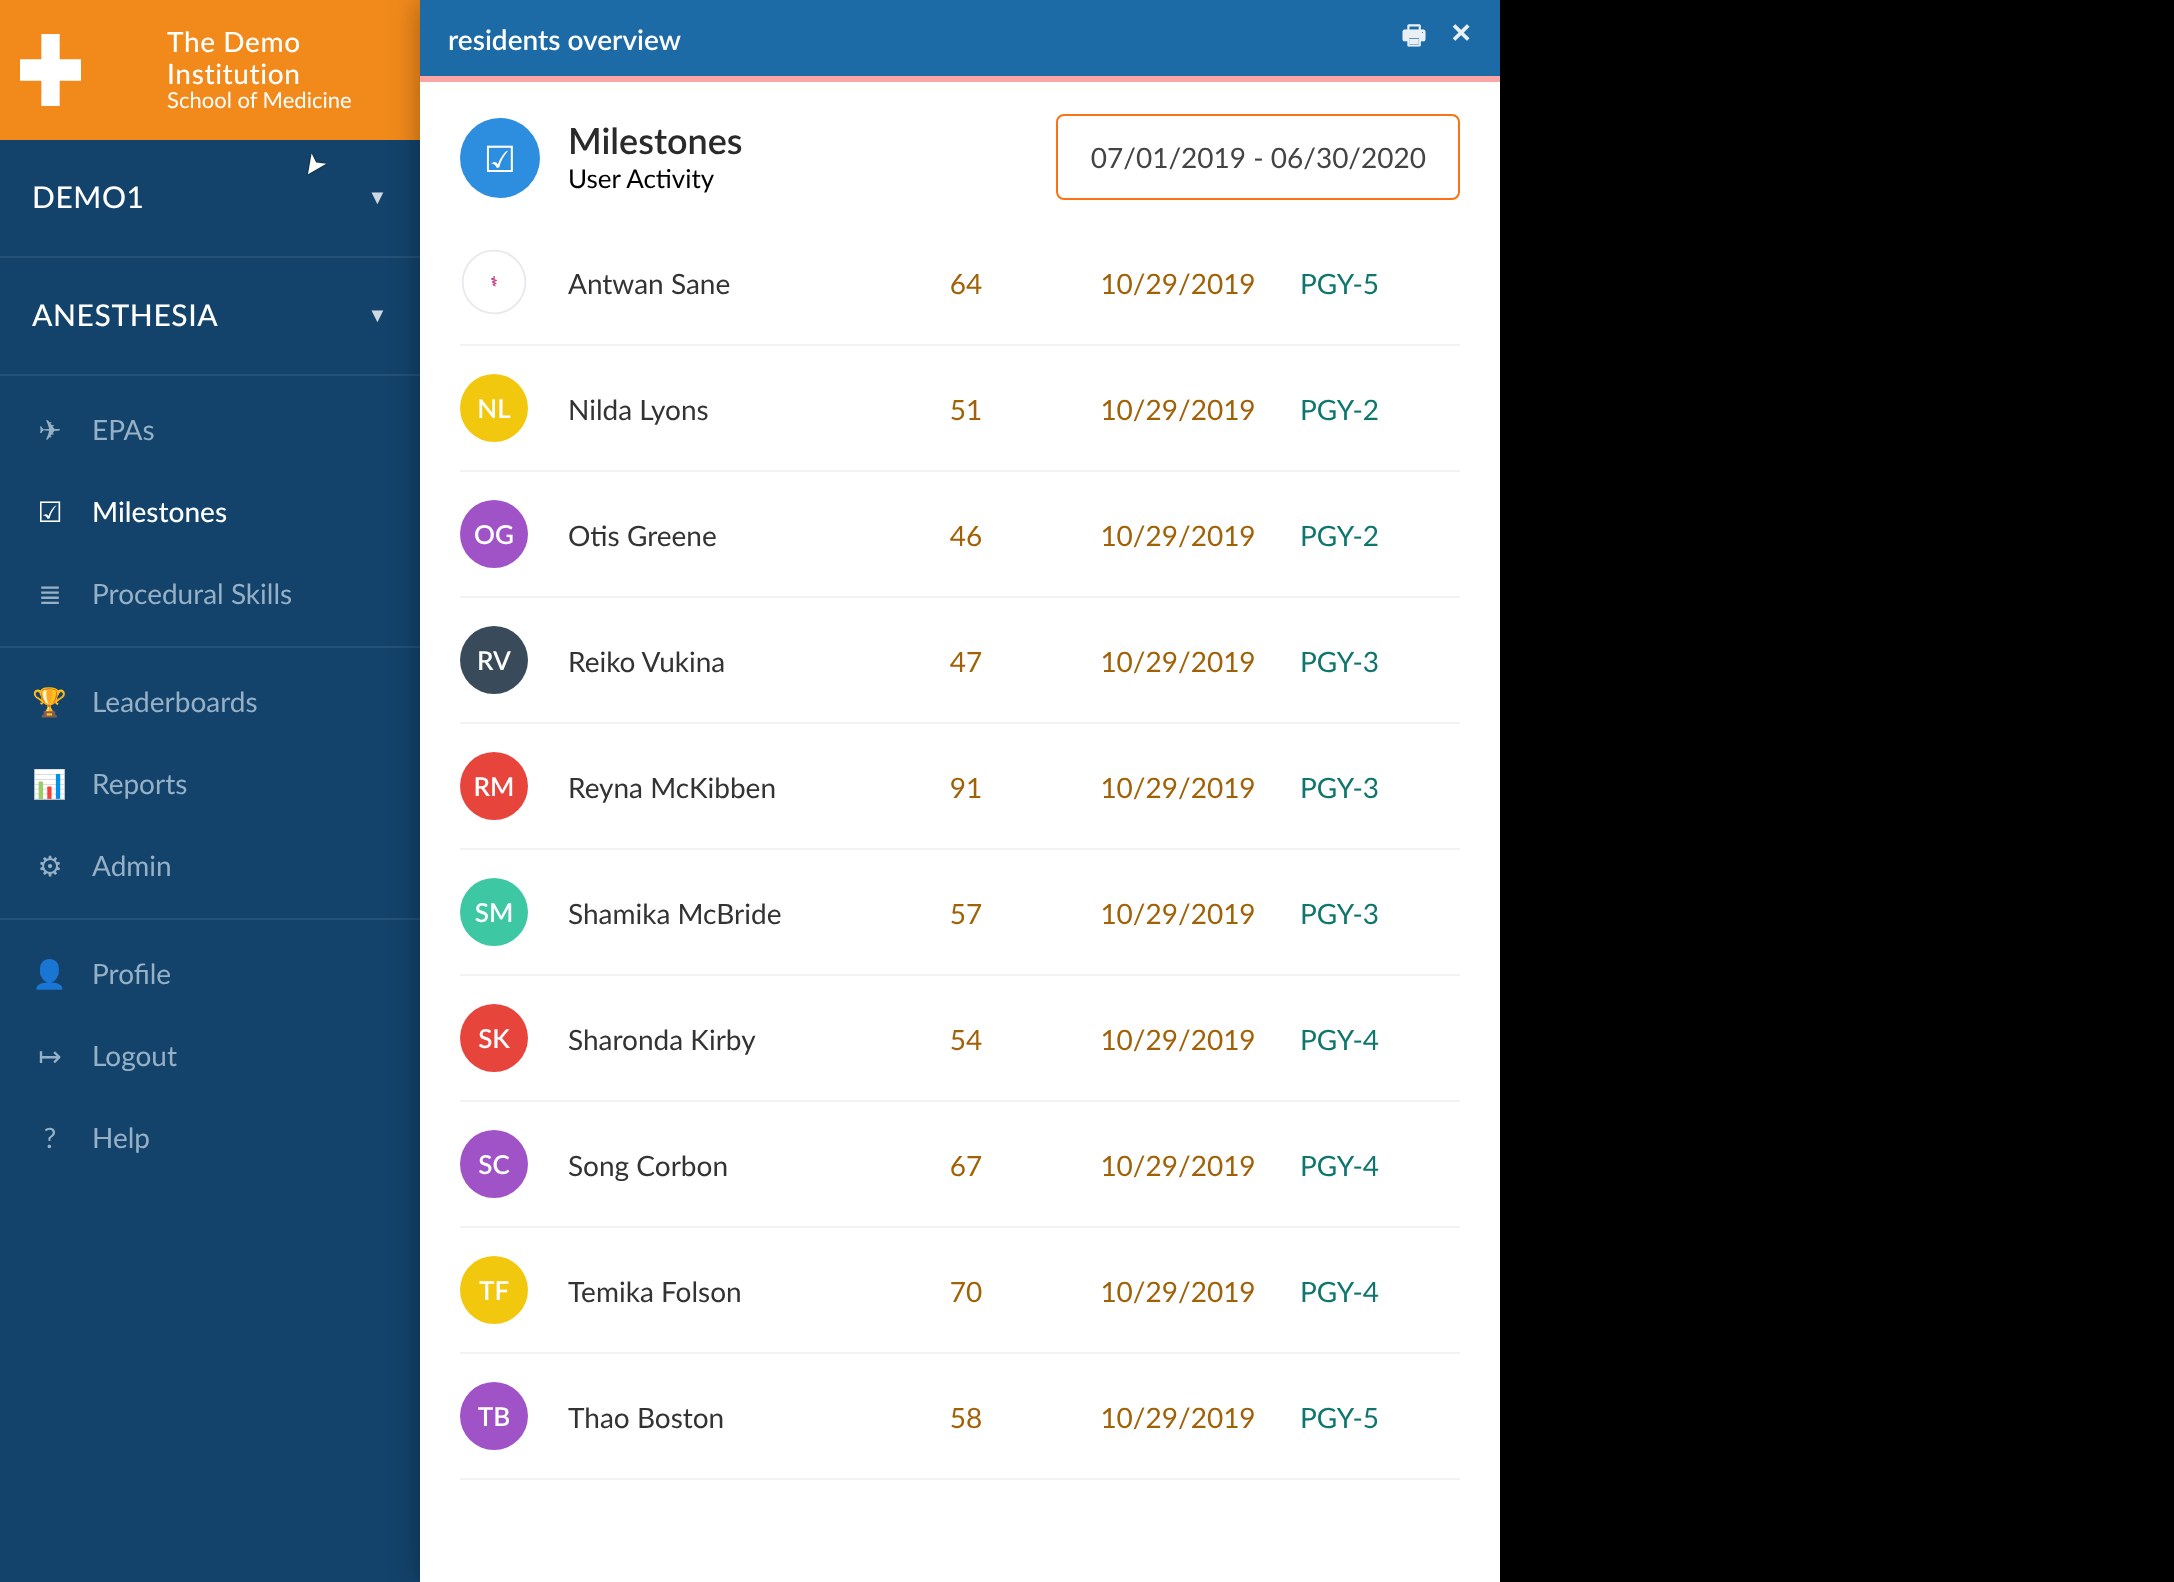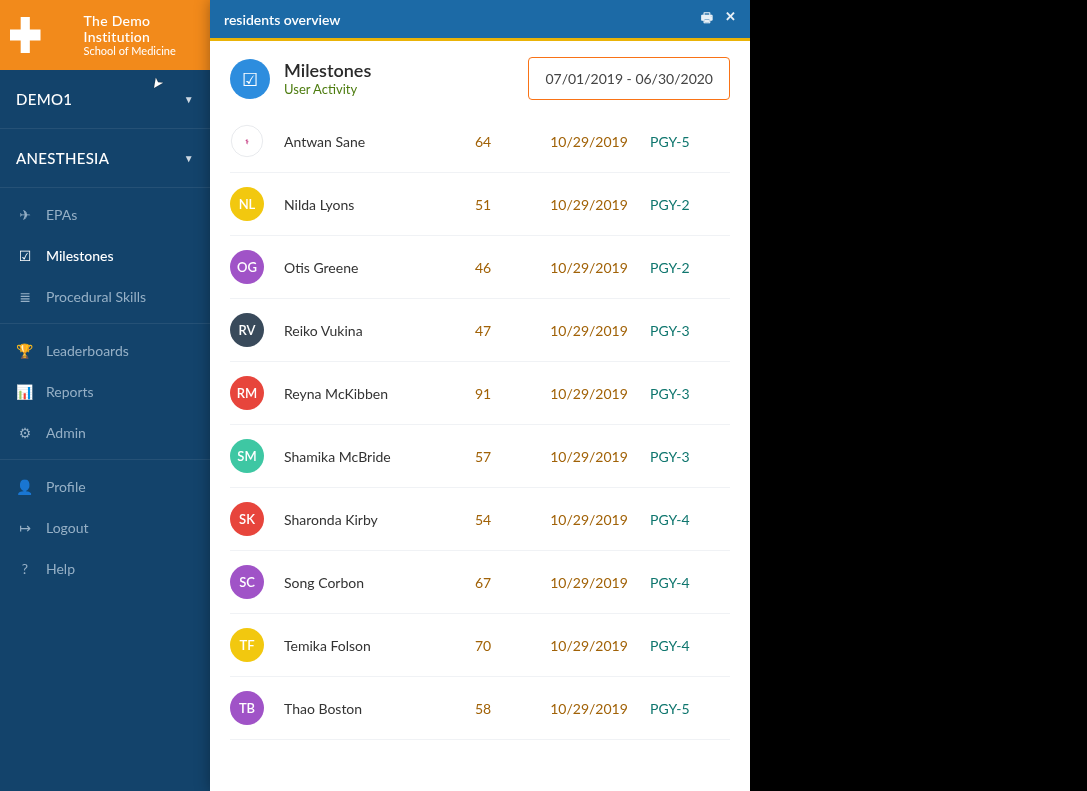--- a/index.html
+++ b/index.html
@@ -73,39 +73,39 @@
     flex-direction:column;
     box-shadow: 0 0 14px rgba(0,0,0,.35);
     z-index:1;
   }
   .panel-head {
     background:#1c6aa6;
     color:#fff;
     display:flex; align-items:center; justify-content:space-between;
     padding: 8px 14px;
     font-size:14px; font-weight:600;
-    border-bottom:3px solid #eab308;
+    border-bottom:3px solid #fca5a5;
   }
   .panel-head .title-wrap { display:flex; align-items:center; gap:8px; }
   .panel-head .actions { display:flex; gap:12px; }
   .panel-head .actions span { cursor:pointer; opacity:.9; font-size:13px; }
 
   .panel-sub {
     display:flex; align-items:center; justify-content:space-between;
     padding: 16px 20px 10px 20px;
   }
   .badge-circle {
     width:40px; height:40px; border-radius:50%; background:#2d8dde;
     display:flex; align-items:center; justify-content:center; color:#fff; font-size:18px;
     flex:0 0 40px;
   }
   .sub-left { display:flex; align-items:center; gap:14px; }
   .sub-tt { display:flex; flex-direction:column; line-height:1.2; }
   .sub-tt .ttl { font-size:18px; font-weight:600; color:#2a2a2a; }
-  .sub-tt .sub { font-size:13px; color:#4d7c0f; }
+  .sub-tt .sub { font-size:13px; color:#000000; }
   .daterange {
     border:1px solid #f97316; border-radius:4px;
     padding:12px 16px; font-size:14px; color:#444;
     cursor:pointer;
     background:#fff;
   }
 
   
   .tbl { width:100%; padding: 0 20px 30px 20px; }
   .hdr, .row {

